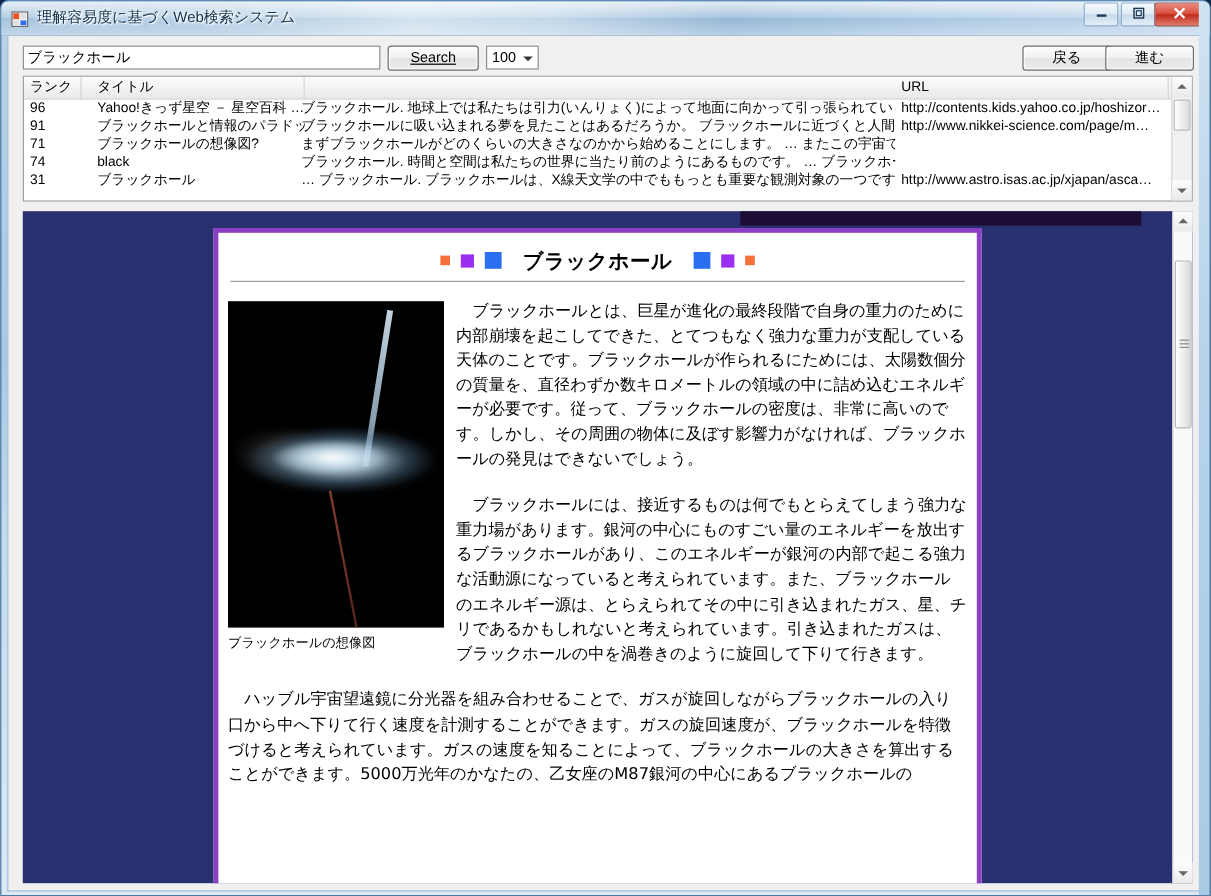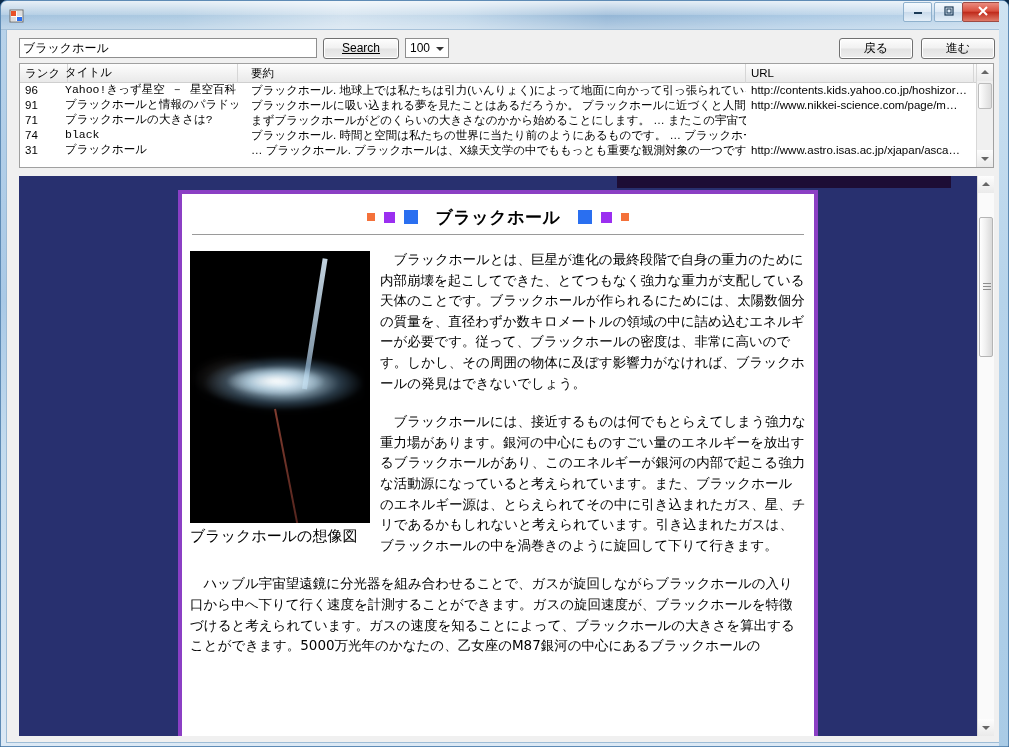--- a/index.html
+++ b/index.html
@@ -84,21 +84,21 @@
   #count-combo {
     position: absolute; left: 398px; top: 8px; width: 44px; height: 20px;
     border: 1px solid #8e8e8e; background: #fff;
   }
   #count-combo .val { position:absolute; left:4px; top:2px; font-size:12px; color:#000; }
   #count-combo .arrow {
     position: absolute; right: 4px; top: 8px;
     width: 0; height: 0; border-left: 4px solid transparent;
     border-right: 4px solid transparent; border-top: 4px solid #333;
   }
-  #btn-back { right: 91px; top: 8px; width: 74px; height: 21px; line-height: 19px; }
+  #btn-back { right: 78px; top: 8px; width: 74px; height: 21px; line-height: 19px; }
   #btn-forward { right: 9px; top: 8px; width: 74px; height: 21px; line-height: 19px; }
 
   
   #grid {
     position: absolute; left: 12px; top: 33px; width: 975px; height: 105px;
     border: 1px solid #a0a0a0; background: #fff; overflow: hidden;
   }
   #grid-head {
     position: absolute; left:0; top:0; right: 0; height: 19px;
     background: linear-gradient(180deg,#fdfdfd 0%,#f3f3f3 50%,#e9e9e9 100%);
@@ -110,21 +110,21 @@
     border-right: 1px solid #d6d6d6; overflow: hidden; white-space: nowrap;
   }
   #grid-body { position: absolute; left:0; top:19px; right:0; bottom:0; }
   .row { position: relative; height: 15px; }
   .row .cell {
     position: absolute; top: 0; height: 15px; line-height: 14px;
     font-size: 11.5px; color: #000; padding-left: 5px;
     overflow: hidden; white-space: nowrap; text-overflow: clip;
   }
   .c-rank  { left: 0px;   width: 48px; }
-  .c-title { left: 40px;  width: 178px; font-family: Liberation Mono, monospace; }
+  .c-title { left: 56px;  width: 178px; }
   .c-sum   { left: 226px; width: 500px; }
   .c-url   { left: 726px; width: 228px; }
 
   
   #grid-sb {
     position: absolute; right: 0; top: 0; width: 17px; bottom: 0;
     background: #f0f0f0; border-left: 1px solid #d8d8d8;
   }
   .sb-arrow {
     position: absolute; left: 0; width: 16px; height: 17px;
@@ -207,21 +207,21 @@
   #fig-img .haze {
     position: absolute; left: 2px; top: 104px; width: 70px; height: 46px;
     background: radial-gradient(ellipse at 60% 50%, rgba(120,110,105,.38), rgba(0,0,0,0) 72%);
     filter: blur(2px);
   }
   #fig-img .streak {
     position: absolute; left: 84px; top: 158px; width: 2px; height: 118px;
     background: linear-gradient(180deg, rgba(150,70,55,.85), rgba(120,52,42,.7));
     transform: rotate(-11deg); transform-origin: top center;
   }
-  #fig-cap { font-size: 15px; color: #000; margin-top: 3px; white-space: nowrap;
+  #fig-cap { font-size: 11px; color: #000; margin-top: 3px; white-space: nowrap;
              font-family: "DejaVu Sans","Liberation Sans", sans-serif; }
 
   
   #viewer-sb {
     position: absolute; right: 0; top: 0; width: 17px; bottom: 0;
     background: #fafafa; border-left: 1px solid #dadada;
   }
   #viewer-thumb {
     position: absolute; left: 1px; top: 41px; width: 14px; height: 140px;
     border: 1px solid #b4b4b4; border-radius: 2px;
@@ -247,20 +247,21 @@
   <div id="titlebar">
     <span id="title-icon">
       <svg width="16" height="16" viewBox="0 0 16 16">
         <rect x="1" y="2" width="13" height="12" fill="#fdfdfd" stroke="#6d6d6d"></rect>
         <rect x="2" y="3" width="5" height="5" fill="#e8522a"></rect>
         <rect x="8" y="3" width="5" height="5" fill="#dedede"></rect>
         <rect x="2" y="9" width="5" height="4" fill="#dedede"></rect>
         <rect x="8" y="9" width="5" height="4" fill="#2a6ff0"></rect>
       </svg>
     </span>
+    <div id="title-text">理解容易度に基づくWeb検索システム</div>
 
     <div class="winbtn" id="btn-min">
       <span class="glyph">
         <svg width="12" height="12" viewBox="0 0 12 12">
             <rect x="2" y="7" width="8" height="2" fill="#1b3a56"></rect>
           </svg>
       </span>
     </div>
     <div class="winbtn" id="btn-max">
       <span class="glyph">
@@ -289,39 +290,38 @@
         <span class="arrow"></span>
       </div>
       <div class="btn3d" id="btn-back">戻る</div>
       <div class="btn3d" id="btn-forward">進む</div>
     </div>
 
     <div id="grid">
       <div id="grid-head">
         <div class="hcell c-rank">ランク</div>
         <div class="hcell c-title">タイトル</div>
-        <div class="hcell c-sum">要約</div>
         <div class="hcell c-url">URL</div>
       </div>
       <div id="grid-body">
         <div class="row">
           <div class="cell c-rank">96</div>
           <div class="cell c-title">Yahoo!きっず星空 － 星空百科 …</div>
           <div class="cell c-sum">ブラックホール. 地球上では私たちは引力(いんりょく)によって地面に向かって引っ張られている。 … これをブ…</div>
           <div class="cell c-url">http://contents.kids.yahoo.co.jp/hoshizor…</div>
         </div>
         <div class="row">
           <div class="cell c-rank">91</div>
           <div class="cell c-title">ブラックホールと情報のパラドックス…</div>
           <div class="cell c-sum">ブラックホールに吸い込まれる夢を見たことはあるだろうか。 ブラックホールに近づくと人間は紙のように薄くな…</div>
           <div class="cell c-url">http://www.nikkei-science.com/page/m…</div>
         </div>
         <div class="row">
           <div class="cell c-rank">71</div>
-          <div class="cell c-title">ブラックホールの大きさは?</div>
+          <div class="cell c-title">ブラックホールの想像図?</div>
           <div class="cell c-sum">まずブラックホールがどのくらいの大きさなのかから始めることにします。 … またこの宇宙ではふつうの星やブラッ…</div>
         </div>
         <div class="row">
           <div class="cell c-rank">74</div>
           <div class="cell c-title">black</div>
           <div class="cell c-sum">ブラックホール. 時間と空間は私たちの世界に当たり前のようにあるものです。 … ブラックホールは、見たこと…</div>
         </div>
         <div class="row">
           <div class="cell c-rank">31</div>
           <div class="cell c-title">ブラックホール</div>

